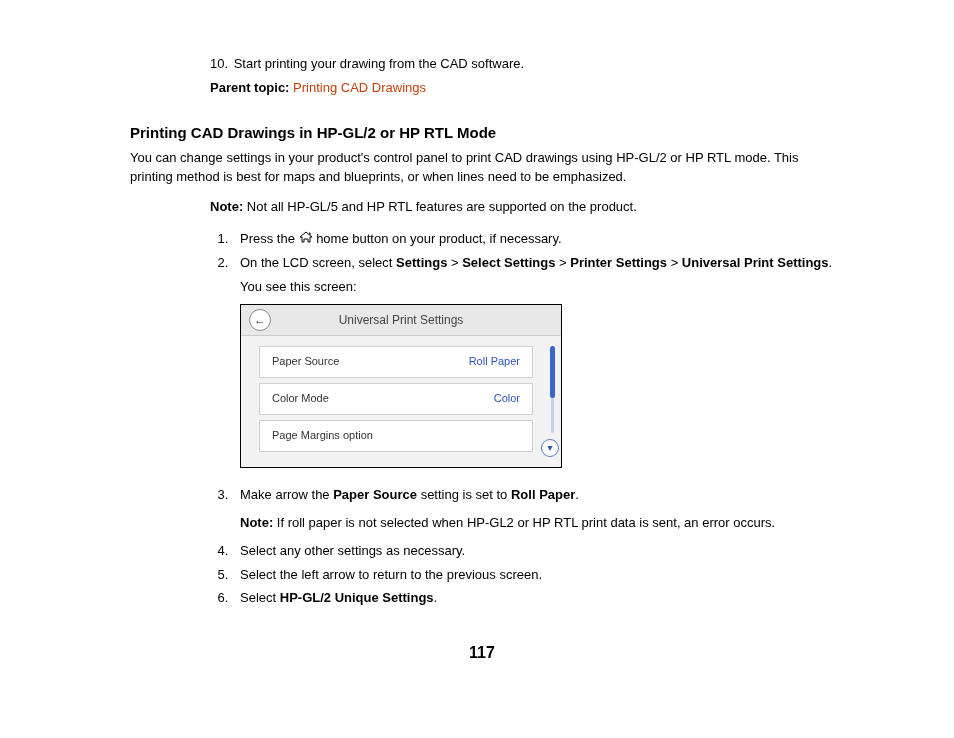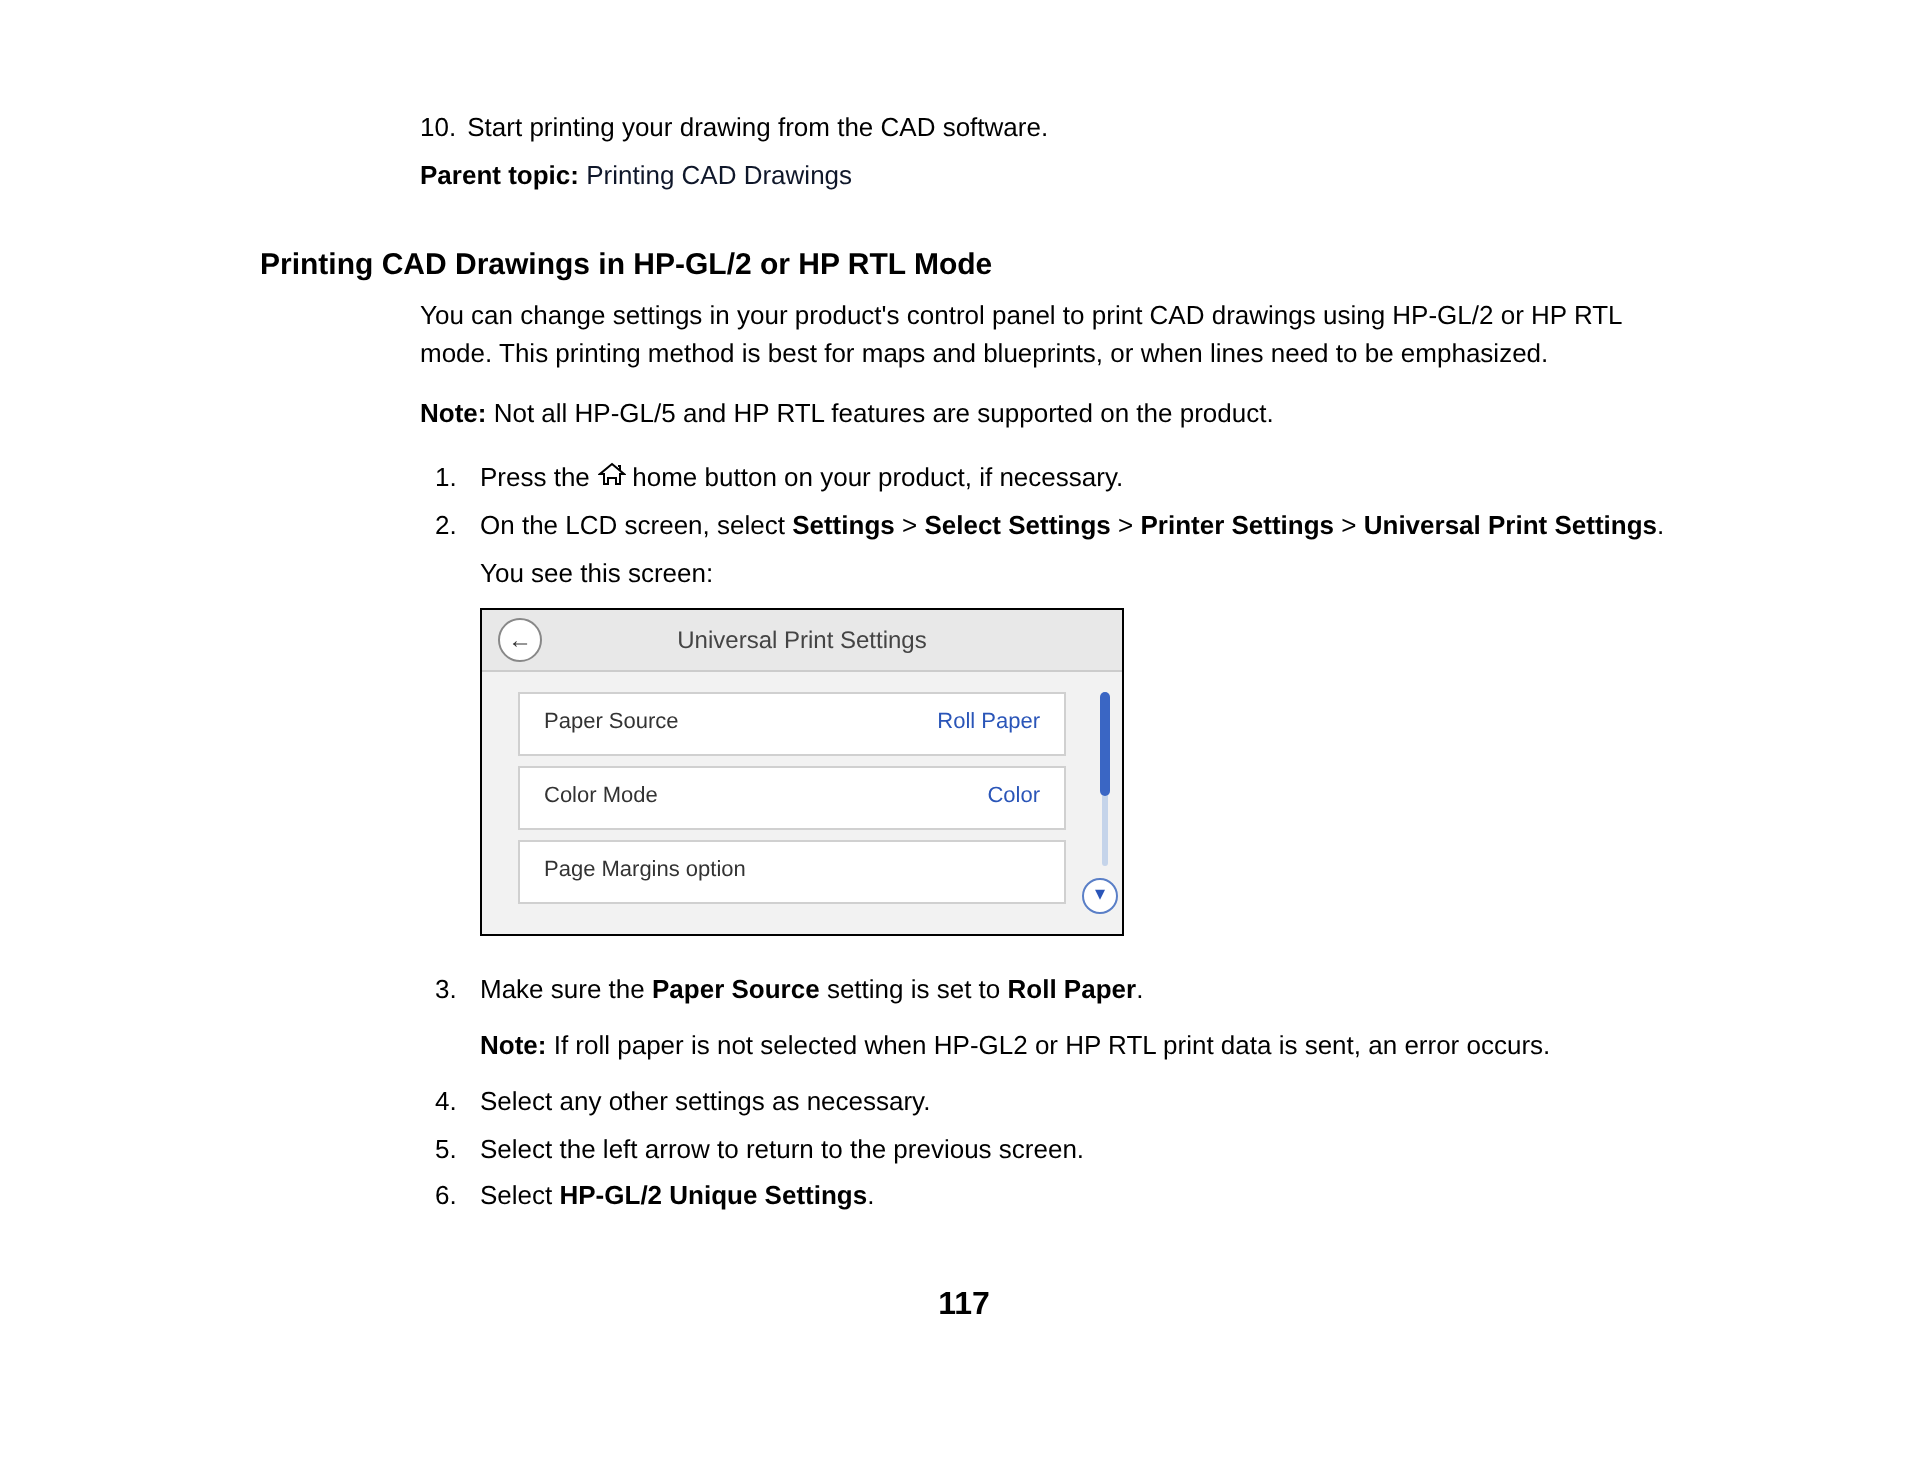--- a/index.html
+++ b/index.html
@@ -19,30 +19,29 @@
     width: 20px;
   }
   .parent-topic {
     margin-left: 80px;
     margin-bottom: 25px;
   }
   .parent-topic .label {
     font-weight: bold;
   }
   .parent-topic a {
-    color: #0f172a;
+    color: #c2410c;
     text-decoration: none;
   }
   h2 {
     font-size: 15px;
     font-weight: bold;
     margin: 0 0 6px 0;
   }
   .intro {
-    margin-left: 80px;
     margin-bottom: 12px;
   }
   .note1 {
     margin-left: 80px;
     margin-bottom: 14px;
   }
   ol.steps {
     margin: 0 0 0 80px;
     padding: 0 0 0 22px;
   }
@@ -226,21 +225,21 @@
             <div class="scroll-track"></div>
             <div class="scroll-thumb"></div>
             <div class="scroll-down">▾</div>
           </div>
         </div>
       </div>
     </div>
   </li>
 
   <li>
-    <span>Make sure the </span><span class="bold">Paper Source</span><span> setting is set to </span><span class="bold">Roll Paper</span><span>.</span>
+    <span>Make arrow the </span><span class="bold">Paper Source</span><span> setting is set to </span><span class="bold">Roll Paper</span><span>.</span>
     <div class="note-inset">
       <span class="bold">Note:</span><span> If roll paper is not selected when HP-GL2 or HP RTL print data is sent, an error occurs.</span>
     </div>
   </li>
 
   <li>Select any other settings as necessary.</li>
   <li>Select the left arrow to return to the previous screen.</li>
   <li>
     <span>Select </span><span class="bold">HP-GL/2 Unique Settings</span><span>.</span>
   </li>

